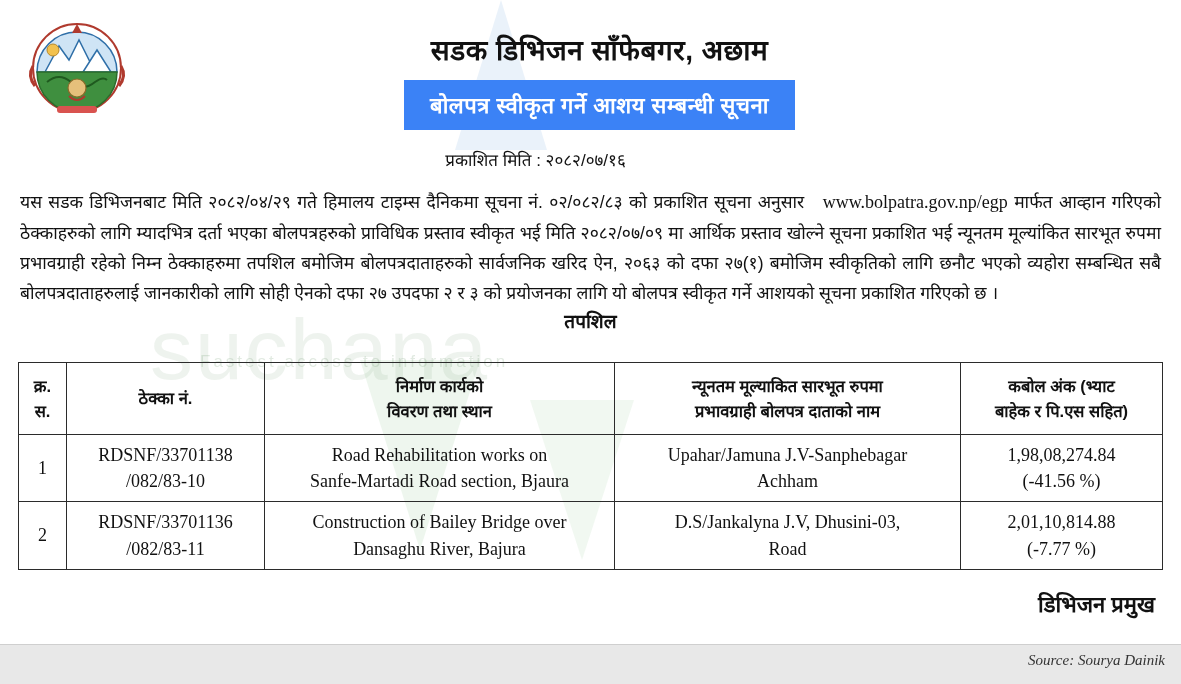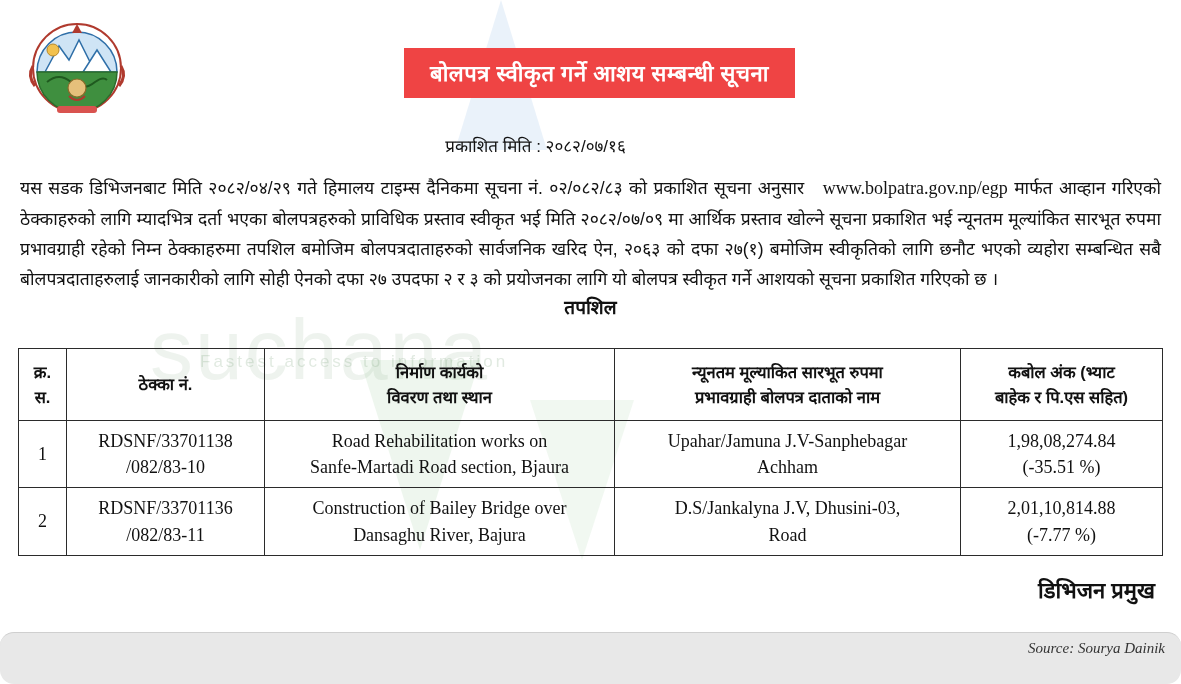--- a/index.html
+++ b/index.html
@@ -99,22 +99,22 @@
   .office-title {
     font-family: "Liberation Sans", sans-serif;
     font-size: 28px;
     font-weight: bold;
     letter-spacing: 0.5px;
     color: #111;
     margin-top: 14px;
   }
   .notice-banner {
     display: inline-block;
-    margin-top: 32px;
-    background: #ef4444;
+    margin-top: 12px;
+    background: #3b82f6;
     color: #ffffff;
     font-family: "Liberation Sans", sans-serif;
     font-size: 22px;
     font-weight: bold;
     padding: 9px 26px 11px 26px;
     letter-spacing: 0.5px;
     white-space: nowrap;
   }
   .published-date {
     margin-top: 18px;
@@ -185,25 +185,24 @@
     font-family: "Liberation Sans", sans-serif;
     font-size: 22px;
     font-weight: bold;
     margin-top: 18px;
     padding-right: 8px;
   }
 
   .source-bar {
     position: absolute;
     left: 0; right: 0; bottom: 0;
-    height: 52px;
+    height: 40px;
     background: #e8e8e8;
     border-top: 1px solid #cfcfcf;
     z-index: 2;
-    border-radius: 14px;
   }
   .source-text {
     position: absolute;
     right: 16px;
     top: 7px;
     font-family: "Liberation Serif", serif;
     font-style: italic;
     font-size: 15px;
     color: #333;
   }
@@ -233,20 +232,21 @@
         <path d="M24 62 q12 -10 24 0 q12 10 24 0 q8 -6 12 -2" fill="none" stroke="#1f5a1f" stroke-width="2"></path>
         <circle cx="54" cy="68" r="9" fill="#e6c07b" stroke="#8a6a2a" stroke-width="1.2"></circle>
         <path d="M46 76 q8 8 16 0" fill="none" stroke="#b03a2e" stroke-width="2"></path>
         <path d="M54 4 l5 9 h-10 z" fill="#b03a2e"></path>
         <path d="M10 46 q-6 10 2 20" fill="none" stroke="#b03a2e" stroke-width="3"></path>
         <path d="M98 46 q6 10 -2 20" fill="none" stroke="#b03a2e" stroke-width="3"></path>
         <rect x="34" y="86" width="40" height="7" rx="3" fill="#d9534f"></rect>
       </svg>
     </div>
     <div class="header-text">
+      <div class="office-title">सडक डिभिजन साँफेबगर, अछाम</div>
       <div class="notice-banner">बोलपत्र स्वीकृत गर्ने आशय सम्बन्धी सूचना</div>
     </div>
   </div>
 
   <div class="published-date">प्रकाशित मिति : २०८२/०७/१६</div>
 
   <div class="body-text">
     <span>यस सडक डिभिजनबाट मिति २०८२/०४/२९ गते हिमालय टाइम्स दैनिकमा सूचना नं. ०२/०८२/८३ को प्रकाशित सूचना अनुसार </span><span class="url">www.bolpatra.gov.np/egp</span><span> मार्फत आव्हान गरिएको ठेक्काहरुको लागि म्यादभित्र दर्ता भएका बोलपत्रहरुको प्राविधिक प्रस्ताव स्वीकृत भई मिति २०८२/०७/०९ मा आर्थिक प्रस्ताव खोल्ने सूचना प्रकाशित भई न्यूनतम मूल्यांकित सारभूत रुपमा प्रभावग्राही रहेको निम्न ठेक्काहरुमा तपशिल बमोजिम बोलपत्रदाताहरुको सार्वजनिक खरिद ऐन, २०६३ को दफा २७(१) बमोजिम स्वीकृतिको लागि छनौट भएको व्यहोरा सम्बन्धित सबै बोलपत्रदाताहरुलाई जानकारीको लागि सोही ऐनको दफा २७ उपदफा २ र ३ को प्रयोजनका लागि यो बोलपत्र स्वीकृत गर्ने आशयको सूचना प्रकाशित गरिएको छ ।</span>
   </div>
 
@@ -291,21 +291,21 @@
         <td>
           <div>Road Rehabilitation works on</div>
           <div>Sanfe-Martadi Road section, Bjaura</div>
         </td>
         <td>
           <div>Upahar/Jamuna J.V-Sanphebagar</div>
           <div>Achham</div>
         </td>
         <td>
           <div>1,98,08,274.84</div>
-          <div>(-35.51 %)</div>
+          <div>(-41.56 %)</div>
         </td>
       </tr>
       <tr>
         <td>2</td>
         <td>
           <div>RDSNF/33701136</div>
           <div>/082/83-11</div>
         </td>
         <td>
           <div>Construction of Bailey Bridge over</div>

